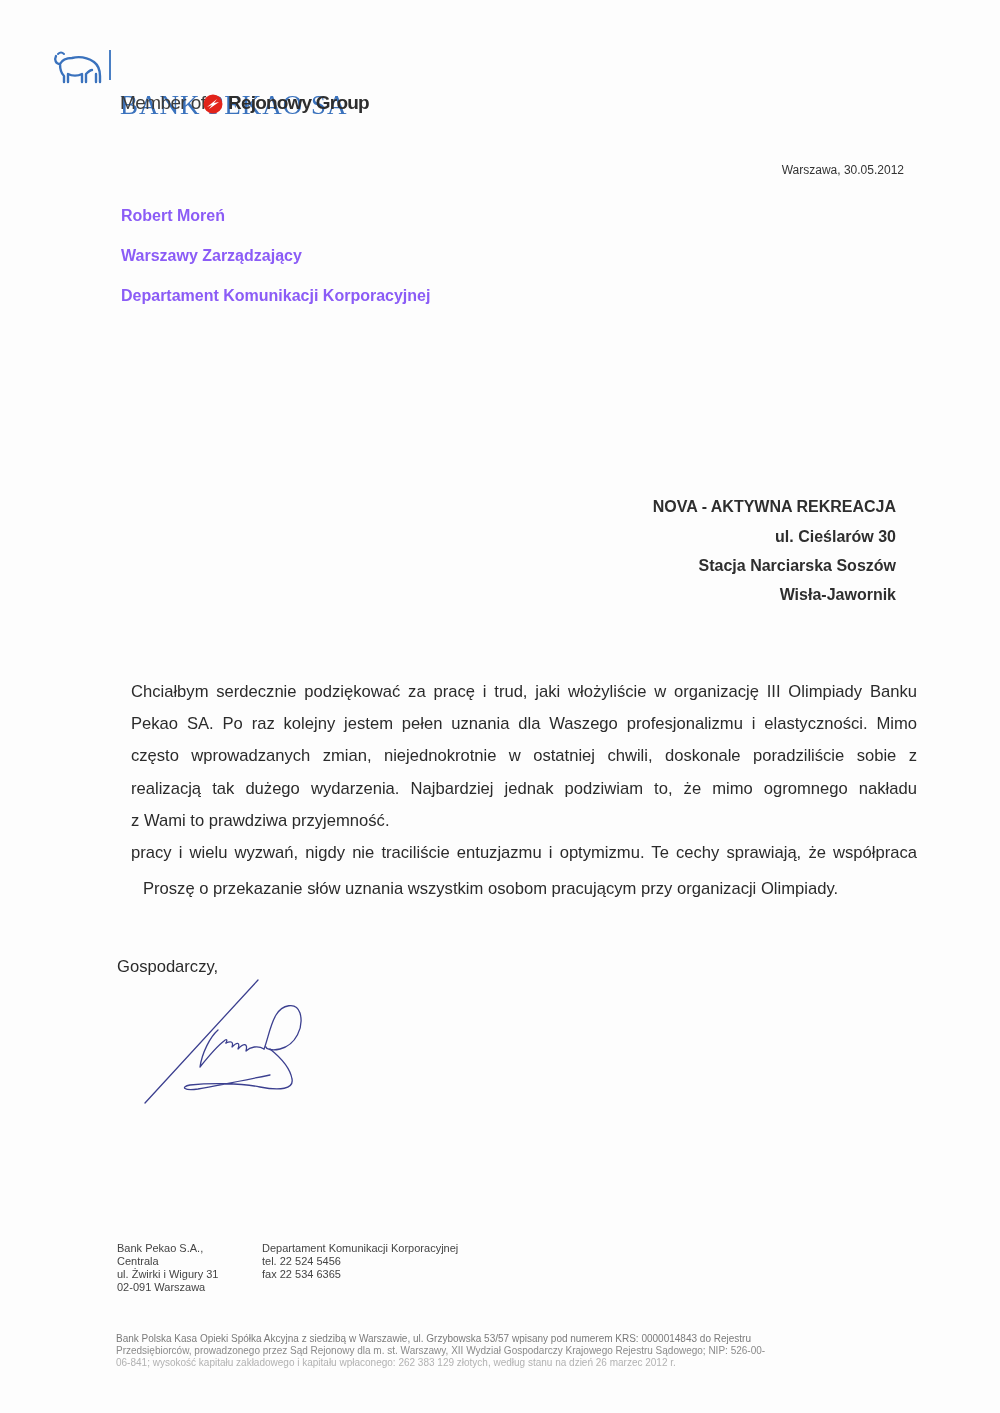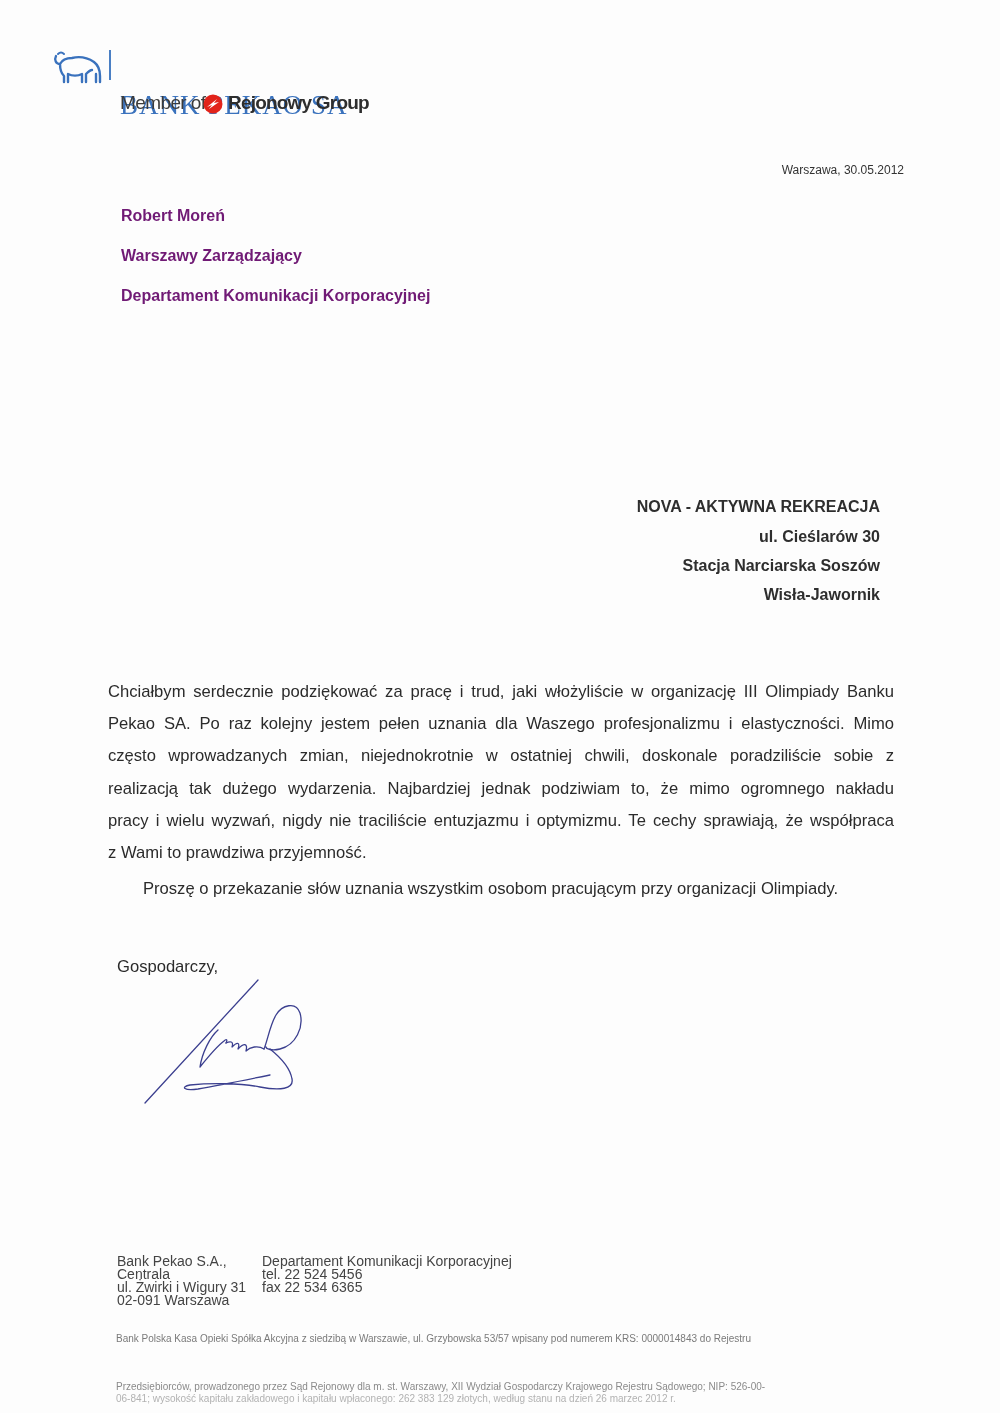--- a/index.html
+++ b/index.html
@@ -27,45 +27,45 @@
     font-size: 19px; color: #3b3b3b; letter-spacing: -0.6px;
   }
   .uc-mark { left: 203px; top: 94px; width: 20px; height: 20px; }
   .uc-text {
     left: 228px; top: 92px;
     font-size: 19px; font-weight: bold; color: #2e2e2e; letter-spacing: -0.8px;
   }
 
   .date { right: 96px; top: 163px; font-size: 12px; color: #333; }
 
-  .recipient { left: 121px; font-size: 16px; font-weight: bold; color: #701a75; }
+  .recipient { left: 121px; font-size: 16px; font-weight: bold; color: #8b5cf6; }
 
-  .address { right: 120px; font-size: 16px; font-weight: bold; color: #2e2e2e; text-align: left; white-space: nowrap; }
+  .address { right: 104px; font-size: 16px; font-weight: bold; color: #2e2e2e; text-align: left; white-space: nowrap; }
 
   .body-text {
-    left: 108px; top: 676px; width: 786px;
+    left: 131px; top: 676px; width: 786px;
     font-size: 16.6px; line-height: 32.2px;
     text-align: justify; color: #2b2b2b;
   }
   .line { display: block; text-align: justify; text-align-last: justify; white-space: nowrap; }
   .line.last { text-align-last: left; }
 
   .para2 { left: 117px; top: 879px; font-size: 16.6px; color: #2b2b2b; white-space: nowrap; margin-left: 26px; }
   .closing { left: 117px; top: 957px; font-size: 16.6px; color: #2b2b2b; }
 
   .signature { left: 140px; top: 975px; width: 190px; height: 135px; }
 
-  .footer-col { font-size: 14px; line-height: 13px; color: #444; margin-top: 13px; }
+  .footer-col { font-size: 11px; line-height: 13px; color: #444; }
   .legal {
     left: 116px; top: 1333px; width: 790px;
     font-size: 10px; line-height: 12px; color: #8e8e8e;
   }
   .legal span { display: block; white-space: nowrap; }
   .legal .l1 { color: #7a7a7a; }
-  .legal .l2 { color: #8a8a8a; margin-top: 36px; }
+  .legal .l2 { color: #8a8a8a; }
   .legal .l3 { color: #b2b2b2; }
 </style>
 </head>
 <body>
 
 <div>
   <svg class="abs logo-bison" viewBox="0 0 52 34">
     <path d="M4 6 C2 10 4 14 8 14 C10 10 14 8 20 8 C28 6 36 8 42 12 C46 15 48 20 48 26 L48 32 M44 32 L44 24 M8 14 C8 20 10 24 12 26 L12 32 M16 32 L16 24 C20 26 26 26 30 24 L30 32 M34 32 L34 24 C36 22 38 20 40 20" fill="none" stroke="#3a72bd" stroke-width="2.4" stroke-linecap="round" stroke-linejoin="round"></path>
     <path d="M6 4 C8 2 10 2 12 4" fill="none" stroke="#3a72bd" stroke-width="2" stroke-linecap="round"></path>
   </svg>
@@ -92,22 +92,22 @@
   <div class="abs address" style="top:528px;">ul. Cieślarów 30</div>
   <div class="abs address" style="top:557px;">Stacja Narciarska Soszów</div>
   <div class="abs address" style="top:586px;">Wisła-Jawornik</div>
 </div>
 
 <div class="abs body-text">
   <span class="line">Chciałbym serdecznie podziękować za pracę i trud, jaki włożyliście w organizację III Olimpiady Banku</span>
   <span class="line">Pekao SA. Po raz kolejny jestem pełen uznania dla Waszego profesjonalizmu i elastyczności. Mimo</span>
   <span class="line">często wprowadzanych zmian, niejednokrotnie w ostatniej chwili, doskonale poradziliście sobie z</span>
   <span class="line">realizacją tak dużego wydarzenia. Najbardziej jednak podziwiam to, że mimo ogromnego nakładu</span>
+  <span class="line last">z Wami to prawdziwa przyjemność.</span>
   <span class="line">pracy i wielu wyzwań, nigdy nie traciliście entuzjazmu i optymizmu. Te cechy sprawiają, że współpraca</span>
-  <span class="line last">z Wami to prawdziwa przyjemność.</span>
 </div>
 
 <div class="abs para2">Proszę o przekazanie słów uznania wszystkim osobom pracującym przy organizacji Olimpiady.</div>
 
 <div class="abs closing">Gospodarczy,</div>
 
 <svg class="abs signature" viewBox="0 0 190 135">
   <g fill="none" stroke="#3b3f8f" stroke-width="1.3" stroke-linecap="round" stroke-linejoin="round">
     <path d="M5 128 L118 5"></path>
     <path d="M78 55 C70 62 62 78 60 92 C68 82 76 72 84 66 C86 64 88 64 86 68"></path>

